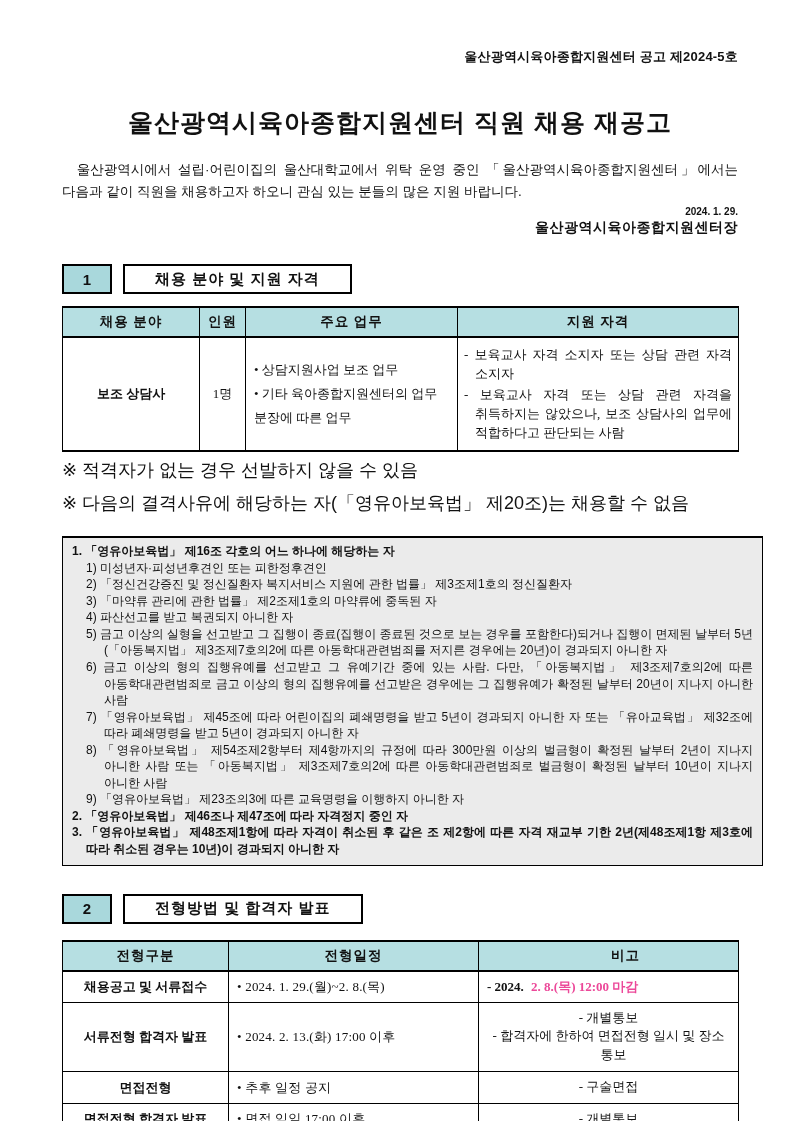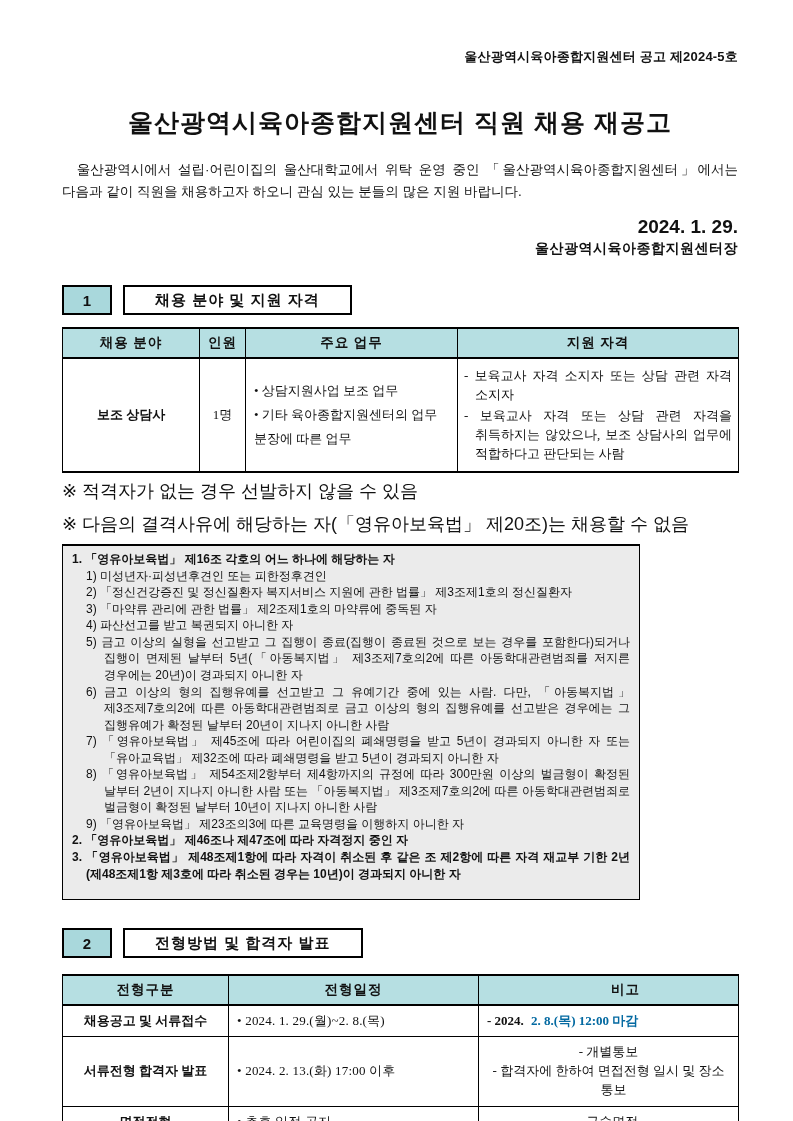--- a/index.html
+++ b/index.html
@@ -5,21 +5,21 @@
   * { margin:0; padding:0; box-sizing:border-box; }
   html,body { background:#ffffff; }
   body { font-family:"Liberation Sans","DejaVu Sans",sans-serif; color:#111; }
   .page {
     width:793px; height:1121px; background:#fff; margin:0 auto;
     padding:48px 55px 0 62px; overflow:hidden; position:relative;
   }
   .doc-no { text-align:right; font-size:13px; font-weight:bold; letter-spacing:0.2px; }
   .doc-title { text-align:center; font-size:25px; font-weight:bold; margin-top:40px; letter-spacing:1px; }
   .intro { margin-top:20px; font-size:13.5px; line-height:1.6; text-align:justify; text-indent:1.1em; word-break:keep-all; }
-  .doc-date { text-align:right; font-size:19px; font-weight:bold; margin-top:14px; }
+  .doc-date { text-align:right; font-size:10px; font-weight:bold; margin-top:4px; }
   .doc-signer { text-align:right; font-size:14px; font-weight:bold; margin-top:2px; letter-spacing:0.5px; }
 
   .sec-head { display:flex; align-items:stretch; gap:11px; margin-top:27px; height:30px; }
   .sec-num {
     width:50px; background:#a9d8dc; border:2px solid #000; font-weight:bold; font-size:15px;
     display:flex; align-items:center; justify-content:center;
   }
   .sec-title {
     border:2px solid #000; background:#fff; font-weight:bold; font-size:15px; letter-spacing:1px;
     display:flex; align-items:center; padding:0 30px;
@@ -37,22 +37,22 @@
   .tbl tr + tr td { border-top:1.5px solid #000; }
   td.c { text-align:center; }
   td.b { font-weight:bold; }
   .duty-line { line-height:1.85; }
   .qual-line { line-height:1.45; padding-left:11px; text-indent:-11px; text-align:justify; word-break:keep-all; margin:2px 0; }
 
   .star-note { font-size:18px; margin-top:5px; line-height:1.55; }
   .star-note:first-of-type { margin-top:11px; }
 
   .dq-box {
-    width:578px; background:#ebebeb; border:1px solid #000; border-top:2px solid #000;
-    margin-top:5px; padding:5px 9px 17px 9px; font-size:12px; line-height:1.38;
+    width:701px; background:#ebebeb; border:1px solid #000; border-top:2px solid #000;
+    margin-top:18px; padding:5px 9px 7px 9px; font-size:12px; line-height:1.38;
     word-break:keep-all;
   }
   .dq-main { font-weight:bold; padding-left:14px; text-indent:-14px; text-align:justify; }
   .dq-sub { padding-left:32px; text-indent:-18px; text-align:justify; }
 
   .note-prefix { font-weight:bold; }
   .note-red { font-weight:bold; }
   .sched { letter-spacing:0.2px; }
   .rem-line { line-height:1.45; padding-left:10px; text-indent:-10px; word-break:keep-all;text-align:center; }
 </style>
@@ -141,21 +141,21 @@
         <th style="background: rgb(182, 223, 226);">전형일정</th>
         <th style="background: rgb(182, 223, 226); padding-left: 36px;">비고</th>
       </tr>
     </thead>
     <tbody>
       <tr>
         <td class="c b">채용공고 및 서류접수</td>
         <td class="sched">• 2024. 1. 29.(월)~2. 8.(목)</td>
         <td>
           <span class="note-prefix">- 2024.</span>
-          <span class="note-red" id="deadline-red" style="color: #0369a1; margin-left: 4px;">2. 8.(목) 12:00 마감</span>
+          <span class="note-red" id="deadline-red" style="color: #ec4899; margin-left: 4px;">2. 8.(목) 12:00 마감</span>
         </td>
       </tr>
       <tr>
         <td class="c b">서류전형 합격자 발표</td>
         <td class="sched">• 2024. 2. 13.(화) 17:00 이후</td>
         <td>
           <div class="rem-line">- 개별통보</div>
           <div class="rem-line">- 합격자에 한하여 면접전형 일시 및 장소 통보</div>
         </td>
       </tr>

